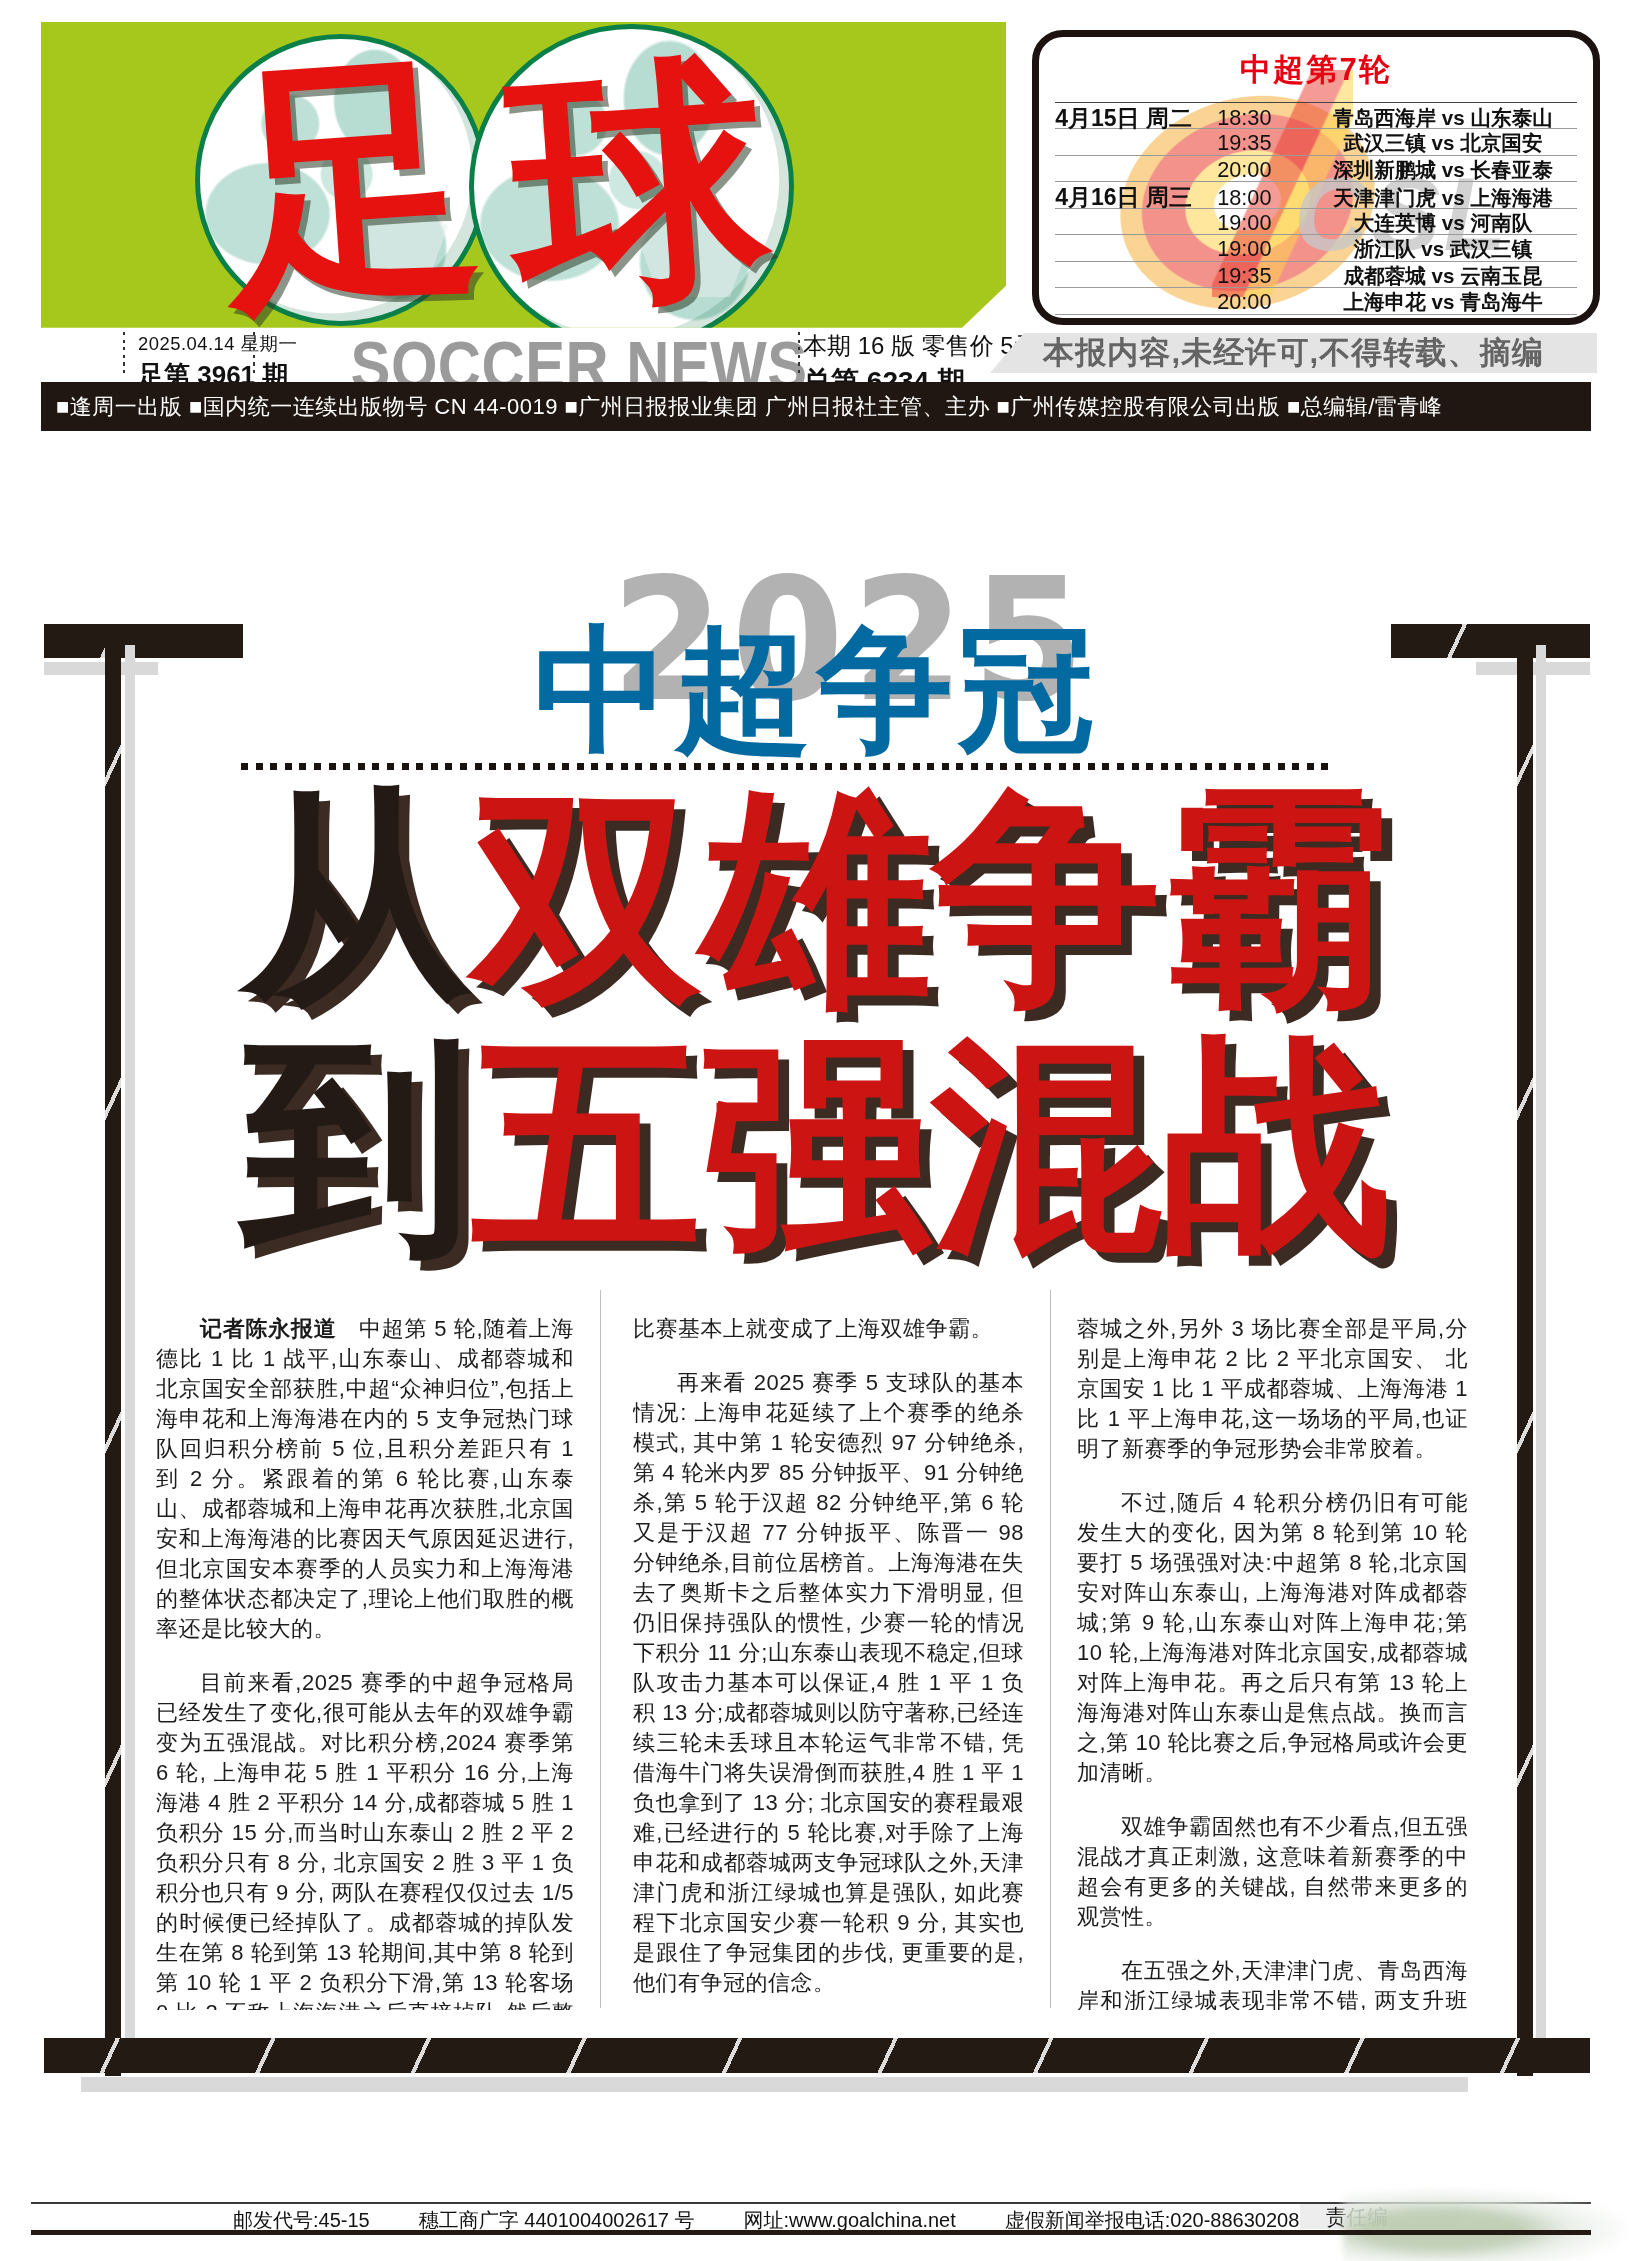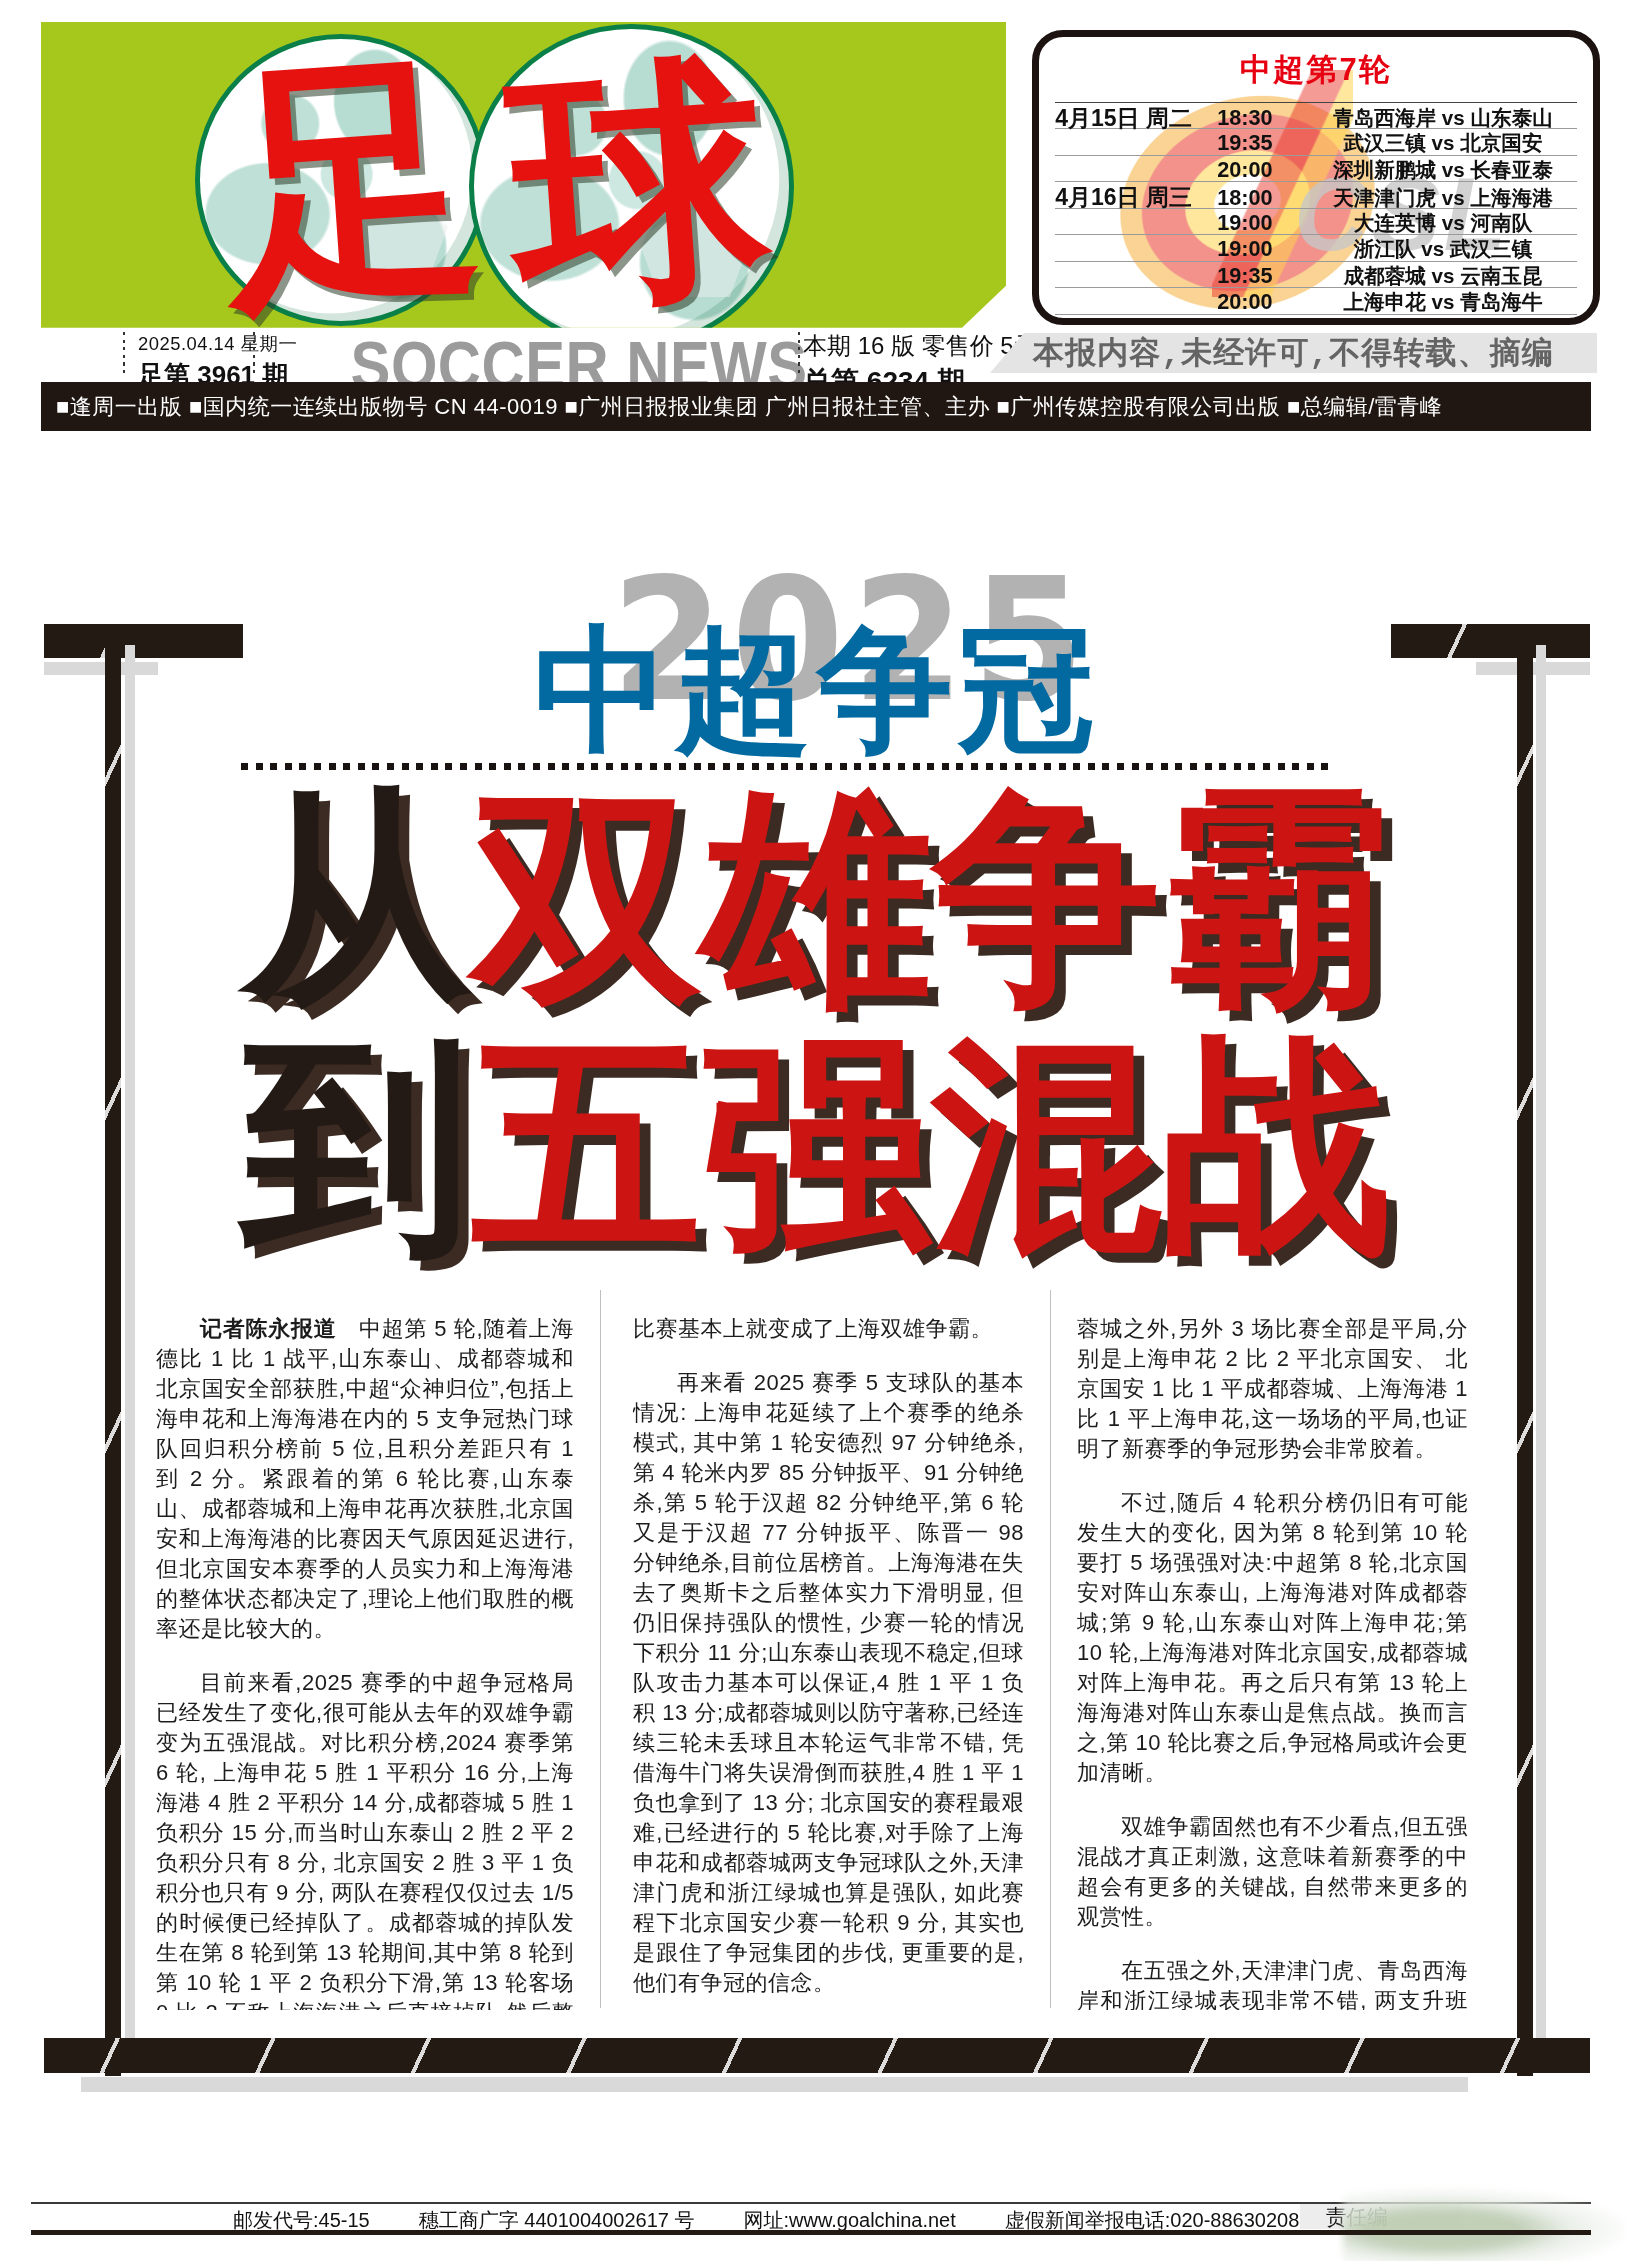--- a/index.html
+++ b/index.html
@@ -41,21 +41,21 @@
   .brand-en { position:absolute; left:347px; top:-3.2px; width:352px; text-align:center;
     font-size:61px; font-weight:900; color:#9b9b9b; letter-spacing:0.5px;
     transform:scale(.98,1.12); transform-origin:center top; white-space:nowrap; }
   .edition-block { position:absolute; left:803px; top:1.1px; width:162px; text-align:center; color:#111; }
   .edition-block .l1 { font-size:24px; white-space:nowrap; }
   .edition-block .l2 { font-size:28px; font-weight:800; white-space:nowrap; margin-top:1.1px; }
 
   
   .notice-band { position:absolute; left:990px; top:333px; width:607px; height:40px;
     background:#e4e4e4; clip-path:polygon(34px 0,100% 0,100% 100%,0 100%);
-    display:flex; align-items:center; justify-content:center;font-family:Liberation Mono, monospace; }
+    display:flex; align-items:center; justify-content:center; }
   .notice-band span { font-size:31px; font-weight:900; color:#646464; letter-spacing:1.1px; white-space:nowrap; }
   .publisher-bar { position:absolute; left:41px; top:382px; width:1550px; height:49px;
     background:#201712; color:#fff; display:flex; align-items:center;
     font-size:22px; letter-spacing:0.5px; padding-left:15px; white-space:nowrap; }
 
   
   .sched { position:absolute; left:1032px; top:30px; width:568px; height:295px;
     background:#fff; border:7.6px solid #1c1210; border-radius:31px; overflow:hidden; }
   .sched .swirl { position:absolute; left:92px; top:49px; width:233px; height:233px;
     border-radius:50%; opacity:.55; z-index:0;
@@ -66,21 +66,21 @@
     z-index:0; }
   .sched .wm { position:absolute; left:255px; top:119px; z-index:0;
     font-size:103px; font-weight:900; font-style:italic; color:#c7c7c7;
     letter-spacing:3.2px; opacity:.8; }
   .sched-title { position:relative; z-index:2; text-align:center; margin-top:12px;
     font-size:31px; font-weight:900; color:#e60012; letter-spacing:2.2px; }
   .sched-rows { position:relative; z-index:2; margin:10.8px 16.2px 0 16.2px; border-top:1.6px solid #444; }
   .srow { display:grid; grid-template-columns:162px 92px 1fr; align-items:center;
     height:26.5px; border-bottom:1.1px solid #9a9a9a; }
   .srow .day { font-size:23px; font-weight:800; color:#111; white-space:nowrap; }
-  .srow .time { font-size:21.7px; font-weight:700; color:#111; }
+  .srow .time { font-size:21.7px; font-weight:400; color:#111; }
   .srow .fx { font-size:20.6px; font-weight:600; color:#111; text-align:center; white-space:nowrap; }
 
   
   .year-wm { position:absolute; left:611px; top:559px; z-index:1;
     font-family:"DejaVu Sans", sans-serif; font-weight:900; font-size:162px; line-height:1;
     color:#b2b2b2; letter-spacing:7.6px; transform:scaleY(1.05); }
   .kicker { position:absolute; left:50%; transform:translateX(-50%); top:622px; z-index:2;
     font-size:136px; line-height:1; font-weight:900; color:#0369a1; letter-spacing:5.4px; white-space:nowrap; }
   .dotted-rule { position:absolute; left:241px; top:763px; width:1094px; height:7px; z-index:2;
     background:repeating-linear-gradient(90deg,#181210 0 7px,transparent 7px 14.6px); }

